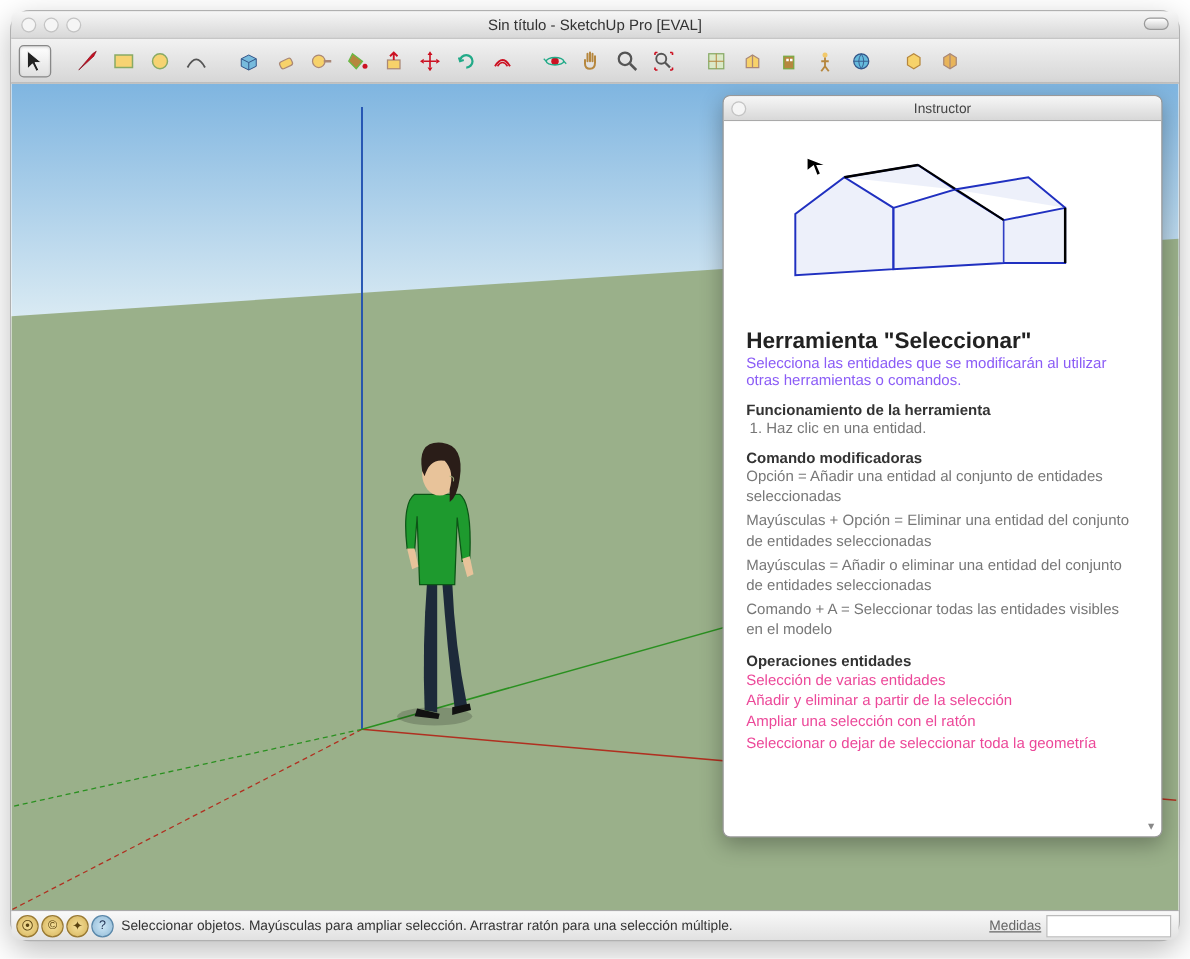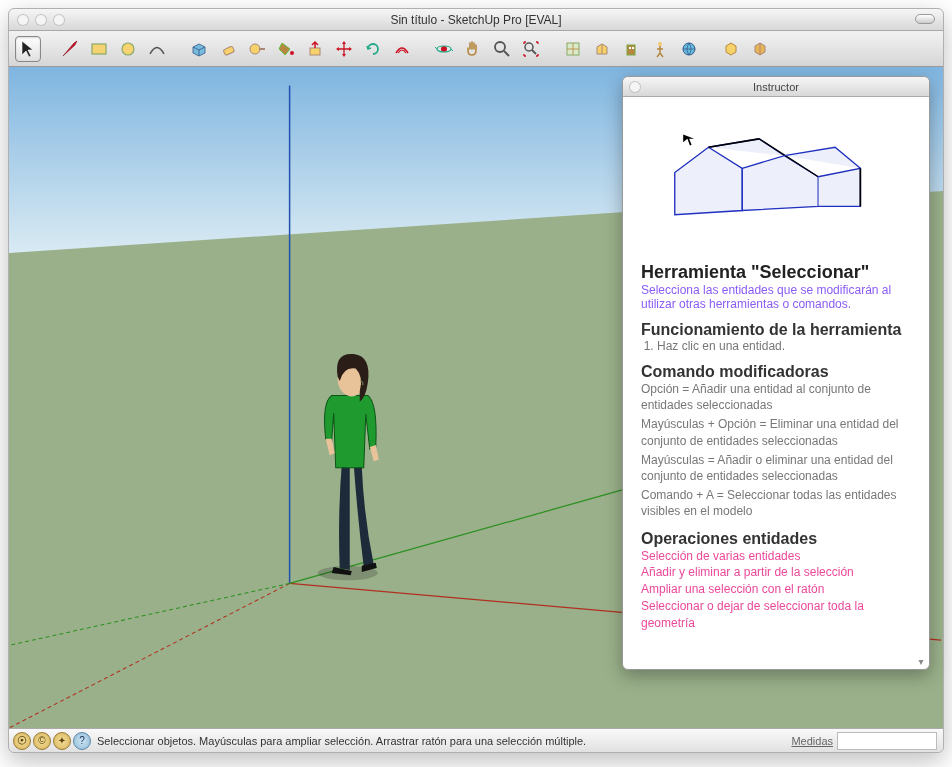--- a/index.html
+++ b/index.html
@@ -10,21 +10,21 @@
   height: 767px;
   overflow: hidden;
   position: relative;
 }
 .window {
   position: absolute;
   left: 8px; top: 8px;
   width: 936px; height: 745px;
   background: #ededed;
   border: 1px solid #b0b0b0;
-  border-radius: 6px;
+  border-radius: 16px;
   box-shadow: 0 8px 25px rgba(0,0,0,0.25);
   display: flex;
   flex-direction: column;
 }
 .titlebar {
   height: 22px;
   background: linear-gradient(#f6f6f6, #d8d8d8);
   border-bottom: 1px solid #a7a7a7;
   display: flex;
   align-items: center;
@@ -104,21 +104,21 @@
   width: 100px; height: 18px;
   border: 1px solid #bbb;
   background: #fff;
   margin-right: 6px;
   font-size: 11px;
   padding: 0 3px;
 }
 .instructor {
   position: absolute;
   right: 22px; top: 76px;
-  width: 308px;
+  width: 352px;
   height: 594px;
   background: #fff;
   border: 1px solid #999;
   border-radius: 6px;
   box-shadow: 0 6px 18px rgba(0,0,0,0.3);
   display: flex;
   flex-direction: column;
 }
 .inst-title {
   height: 20px;
@@ -142,21 +142,21 @@
   color: #777;
 }
 .inst-body h2 {
   font-size: 18px;
   color: #222;
   font-weight: bold;
   margin-top: 8px;
 }
 .inst-body .sub { color: #8b5cf6; margin-bottom: 10px; }
 .inst-body h3 {
-  font-size: 16px;
+  font-size: 12px;
   color: #333;
   font-weight: bold;
   margin-top: 10px;
 }
 .inst-body ol { margin-left: 16px; margin-bottom: 6px; }
 .inst-body .mod { margin-bottom: 3px; line-height: 1.35; }
 .inst-body a { color: #ec4899; text-decoration: none; display: block; line-height: 1.4; }
 .inst-svg { width: 100%; height: 140px; }
 .scrollarrow {
   position: absolute;

